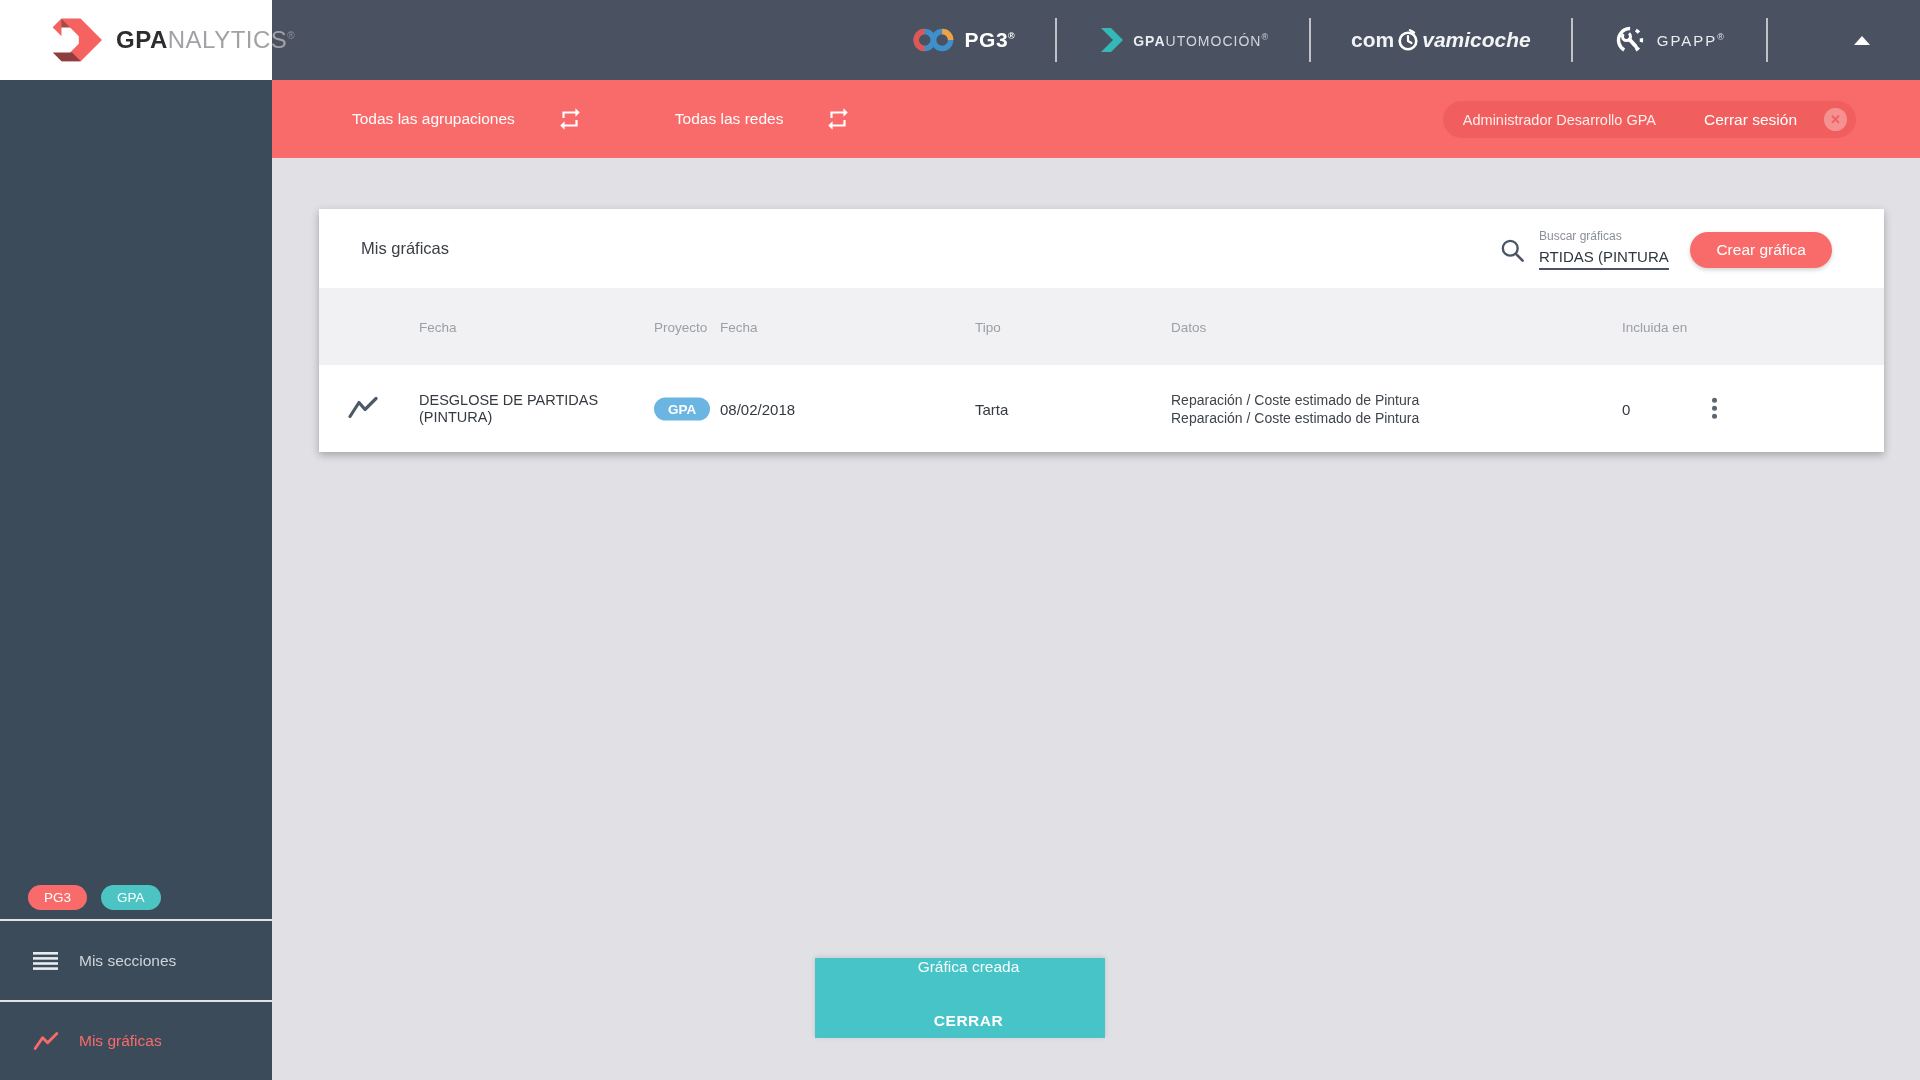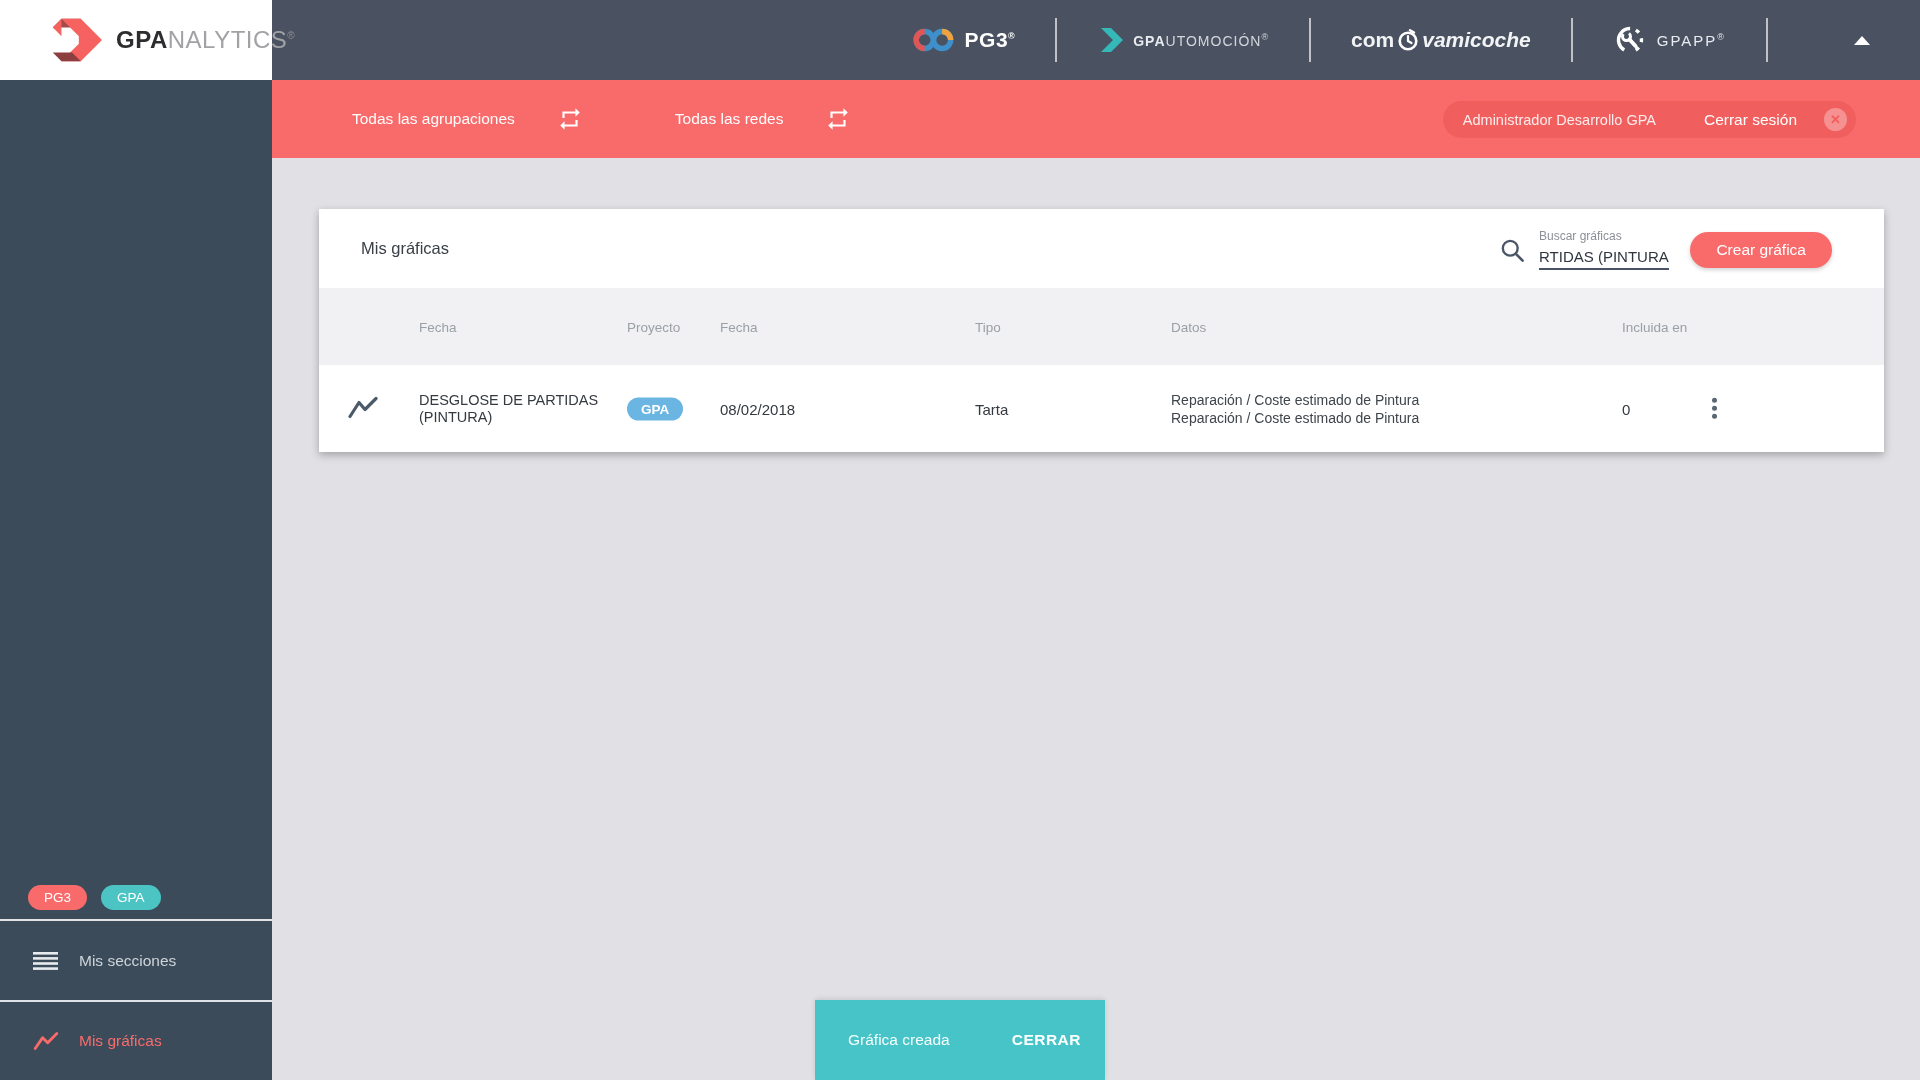--- a/index.html
+++ b/index.html
@@ -80,38 +80,38 @@
   .create-btn { position:absolute; right:52px; top:23px; height:36px; padding:0 26px; border:none;
                 border-radius:18px; background:#f96b6b; color:#fff; font-size:15.5px;
                 font-family:inherit; cursor:pointer; box-shadow:0 2px 4px rgba(0,0,0,0.18); }
 
   .thead { height:77px; background:#f1f1f3; position:relative; }
   .th { position:absolute; top:50%; transform:translateY(-50%); font-size:13.5px; color:#9aa0a6; }
   .trow { height:87px; background:#fff; position:relative;border-radius:16px; }
   .td { position:absolute; top:50%; transform:translateY(-50%); font-size:15px; color:#343a40; }
   .c-icon    { left:29px;  width:30px; }
   .c-nombre  { left:100px; width:200px; }
-  .c-proyecto{ left:308px; }
+  .c-proyecto{ left:335px; }
   .c-fecha   { left:401px; }
   .c-tipo    { left:656px; }
   .c-datos   { left:852px; }
   .c-incl    { left:1303px; }
   .c-kebab   { left:1385px; }
   .nombre-txt { font-size:14.5px; line-height:17px; max-width:195px; }
   .gpa-badge { background:#6ab5e2; color:#fff; font-weight:bold; font-size:13.5px; border-radius:12px;
                padding:4px 14px; display:inline-block; }
   .datos-line { font-size:14px; line-height:17px; color:#3f454b; white-space:nowrap; }
   .kebab-btn { background:none; border:none; cursor:pointer; padding:4px 8px; display:flex;
                flex-direction:column; align-items:center; }
   .kebab-btn i { width:5px; height:5px; border-radius:50%; background:#5a6672; margin:1.6px 0; }
 
   
-  .toast { position:absolute; left:815px; top:1000px; width:290px; height:80px; background:#47c4c8;
+  .toast { position:absolute; left:815px; top:958px; width:290px; height:80px; background:#47c4c8;
            display:flex; align-items:center; justify-content:space-between; padding:0 16px 0 33px;
-           box-shadow:0 -1px 5px rgba(0,0,0,0.12); }
+           box-shadow:0 -1px 5px rgba(0,0,0,0.12);flex-direction:column; }
   .toast-msg { font-size:15.5px; color:rgba(255,255,255,0.96); }
   .toast-action { background:none; border:none; color:#ffffff; font-weight:bold; font-size:15.5px;
                   font-family:inherit; letter-spacing:0.5px; cursor:pointer; padding:8px; }
 </style>
 </head>
 <body>
 
 <div class="app">
 
   <div class="topbar">

